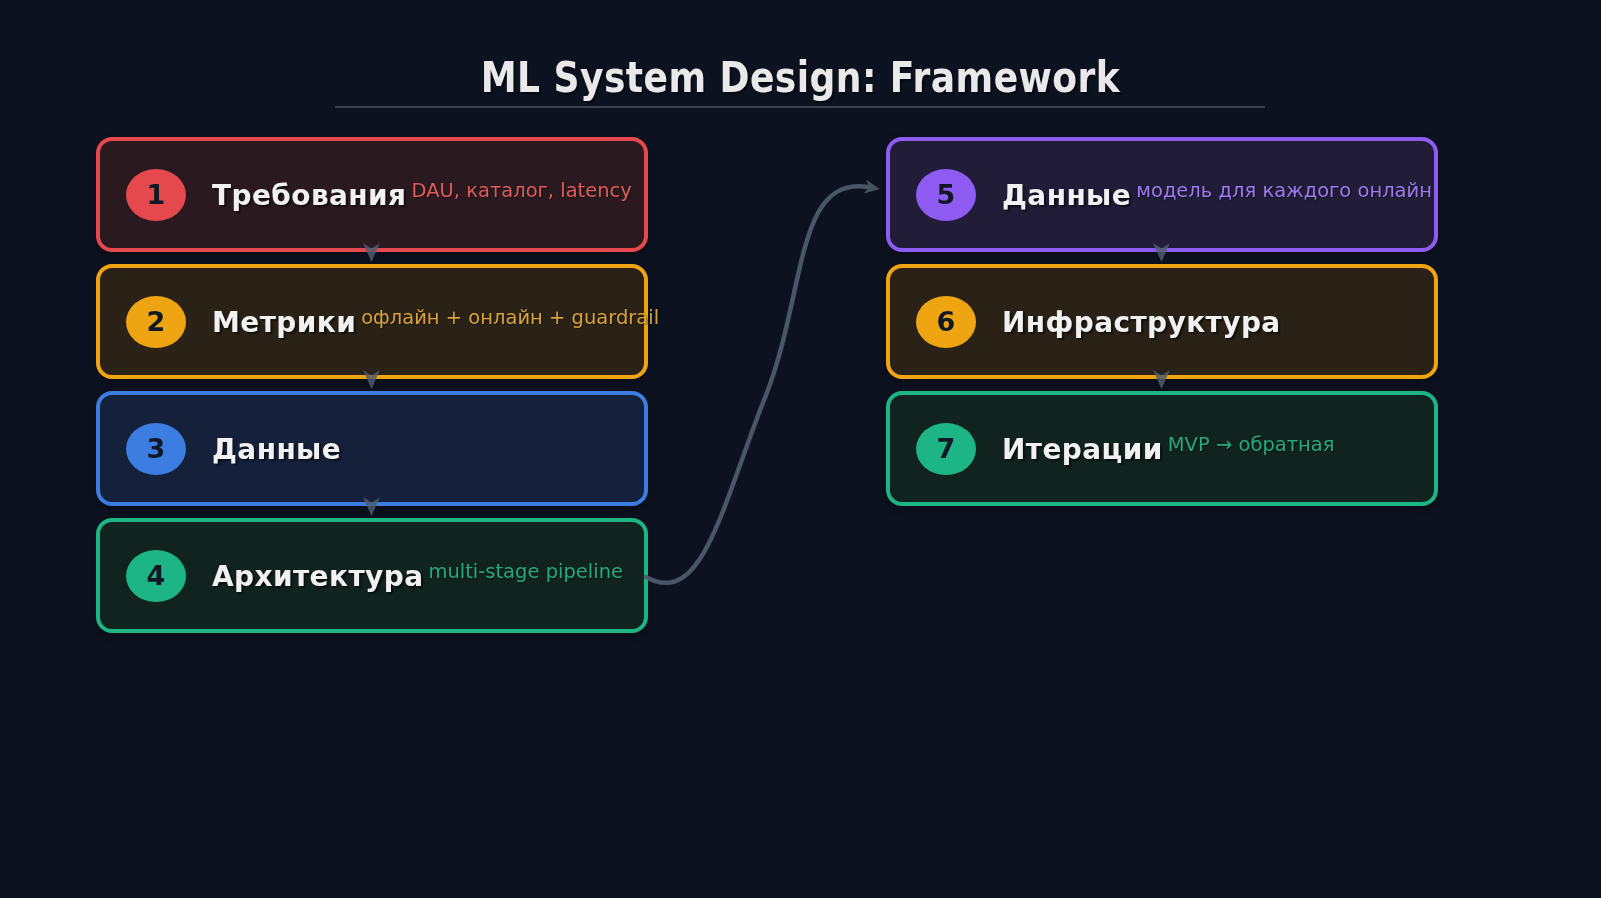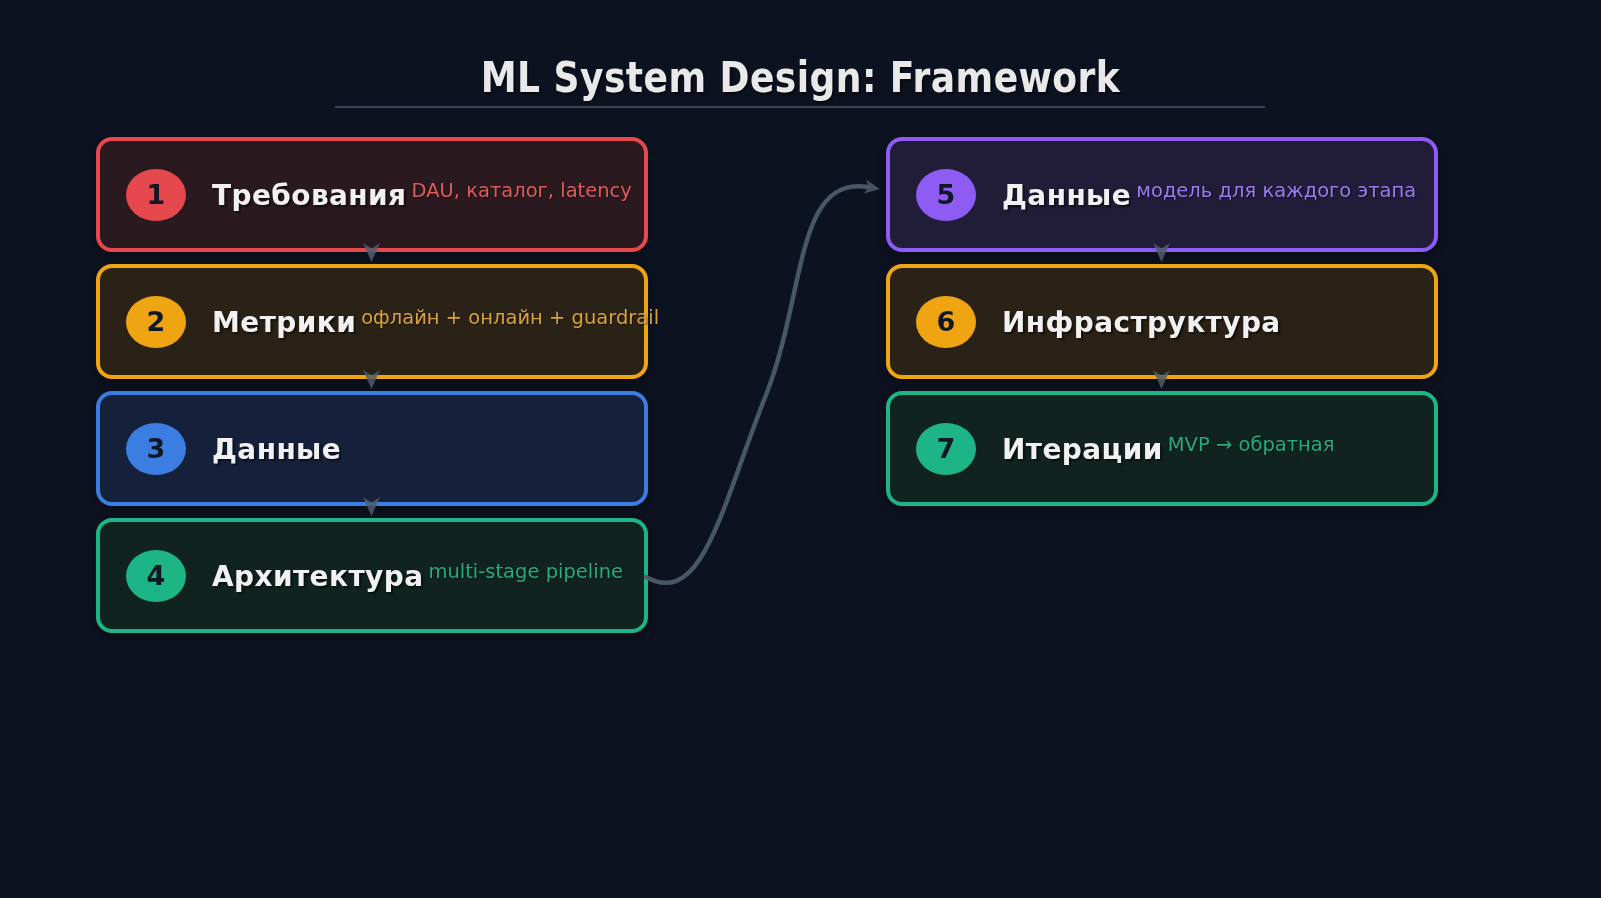--- a/index.html
+++ b/index.html
@@ -112,21 +112,21 @@
         <div class="card-subtitle">multi-stage pipeline</div>
       </div>
     </div>
   </div>
 
   <div class="col-right">
     <div class="card r1" style="--accent: #8e5cf2; --bg: #211c38; --sub: #9c7bef;">
       <div class="badge">5</div>
       <div class="card-text">
         <div class="card-title">Данные</div>
-        <div class="card-subtitle">модель для каждого этапа</div>
+        <div class="card-subtitle">модель для каждого онлайн</div>
       </div>
     </div>
     <div class="card r2" style="--accent: #efa512; --bg: #2a2216; --sub: #d9a23c;">
       <div class="badge">6</div>
       <div class="card-text">
         <div class="card-title">Инфраструктура</div>
       </div>
     </div>
     <div class="card r3" style="--accent: #1db586; --bg: #10231f; --sub: #27aa7d;">
       <div class="badge">7</div>

